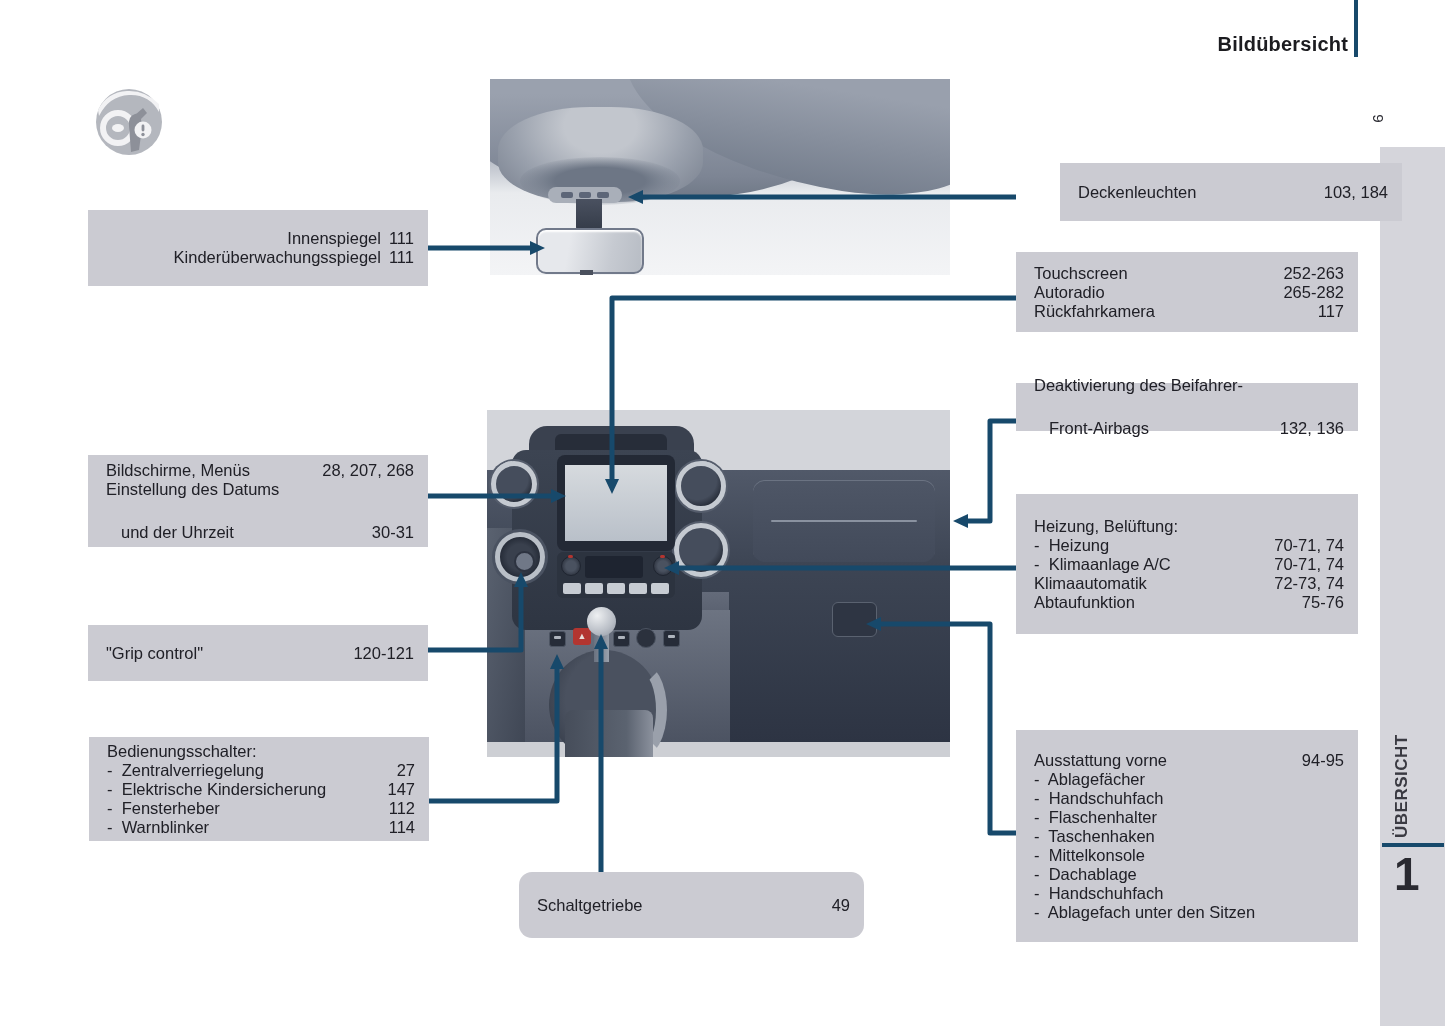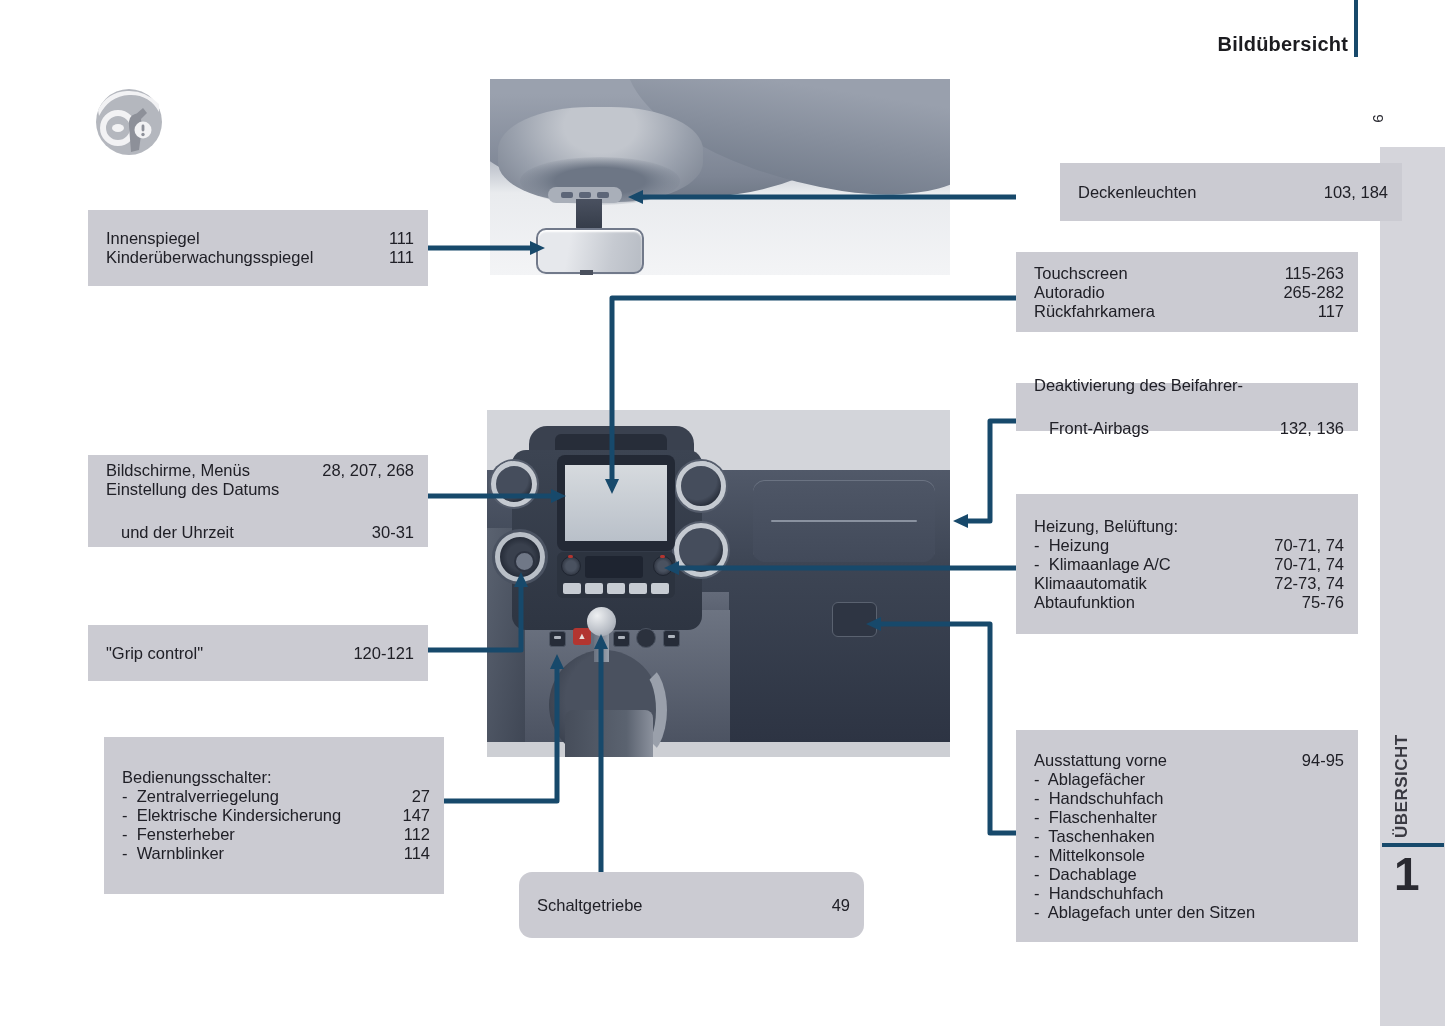--- a/index.html
+++ b/index.html
@@ -44,24 +44,24 @@
   .box{
     position:absolute;background:#cbcbd2;
     display:flex;flex-direction:column;justify-content:center;
     padding:0 14px 0 18px;box-sizing:border-box;
     font-size:16.5px;line-height:19px;color:#202027;
   }
   .row{display:flex;justify-content:space-between;}
   .lbl{white-space:pre;}
   .pg{white-space:pre;margin-left:8px;}
   .indent{padding-left:15px;margin-top:24px;}
-  #box-innenspiegel   {left:88px;  top:210px; width:340px; height:76px;}
+  #box-innenspiegel   {left:88px;  top:210px; width:340px; height:76px;align-items:flex-end;}
   #box-bildschirme    {left:88px;  top:455px; width:340px; height:92px;}
   #box-grip           {left:88px;  top:625px; width:340px; height:56px;}
-  #box-bedienung      {left:104px;  top:737px; width:340px; height:157px;}
+  #box-bedienung      {left:89px;  top:737px; width:340px; height:104px;}
   #box-schaltgetriebe {left:519px; top:872px; width:345px; height:66px;border-radius:13px;}
   #box-deckenleuchten {left:1016px;top:163px; width:342px; height:58px;margin-left:44px;}
   #box-touchscreen    {left:1016px;top:252px; width:342px; height:80px;}
   #box-airbag         {left:1016px;top:383px; width:342px; height:48px;}
   #box-heizung        {left:1016px;top:494px; width:342px; height:140px;}
   #box-ausstattung    {left:1016px;top:730px; width:342px; height:212px;}
   
   .photo{position:absolute;overflow:hidden;}
   #photo-mirror{left:490px;top:79px;width:460px;height:196px;
     background:linear-gradient(180deg,#8d95a3 0%,#98a0ad 18%,#aeb4bf 38%,#e9ebee 58%,#f3f4f6 100%);}
@@ -330,21 +330,21 @@
 <div class="box" id="box-deckenleuchten">
   <div class="row">
       <span class="lbl">Deckenleuchten</span>
       <span class="pg">103, 184</span>
     </div>
 </div>
 
 <div class="box" id="box-touchscreen">
   <div class="row">
       <span class="lbl">Touchscreen</span>
-      <span class="pg">115-263</span>
+      <span class="pg">252-263</span>
     </div>
   <div class="row">
       <span class="lbl">Autoradio</span>
       <span class="pg">265-282</span>
     </div>
   <div class="row">
       <span class="lbl">Rückfahrkamera</span>
       <span class="pg">117</span>
     </div>
 </div>

